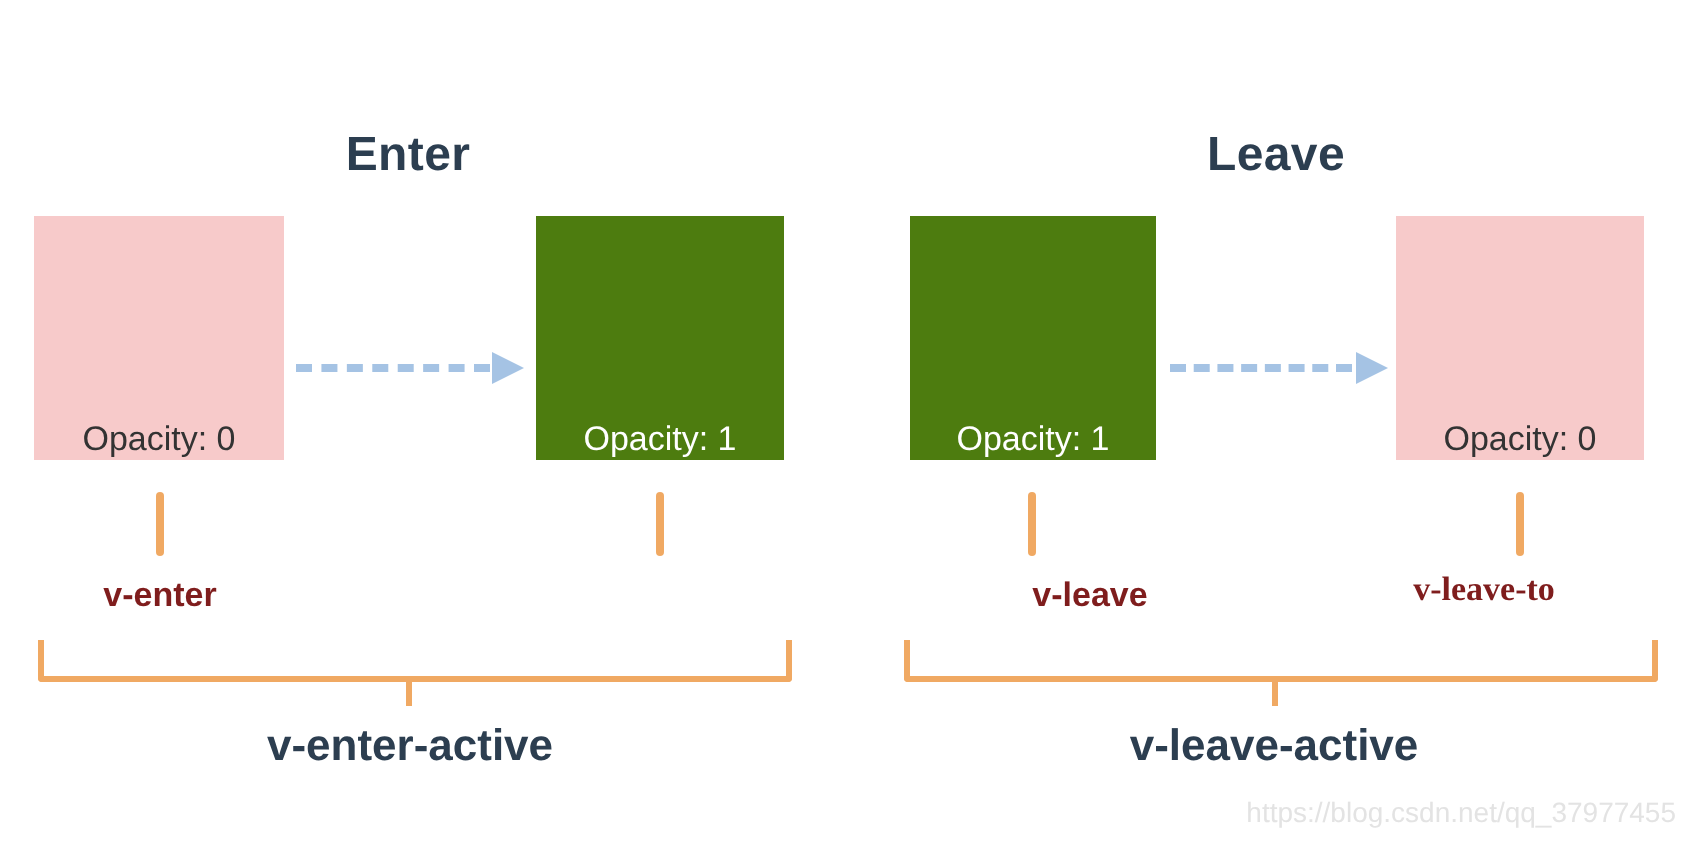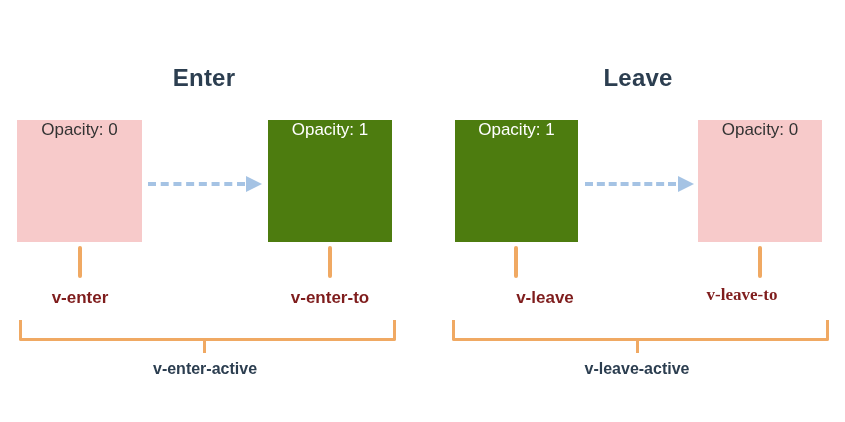--- a/index.html
+++ b/index.html
@@ -22,25 +22,25 @@
     color: #2c3e50;
     letter-spacing: 0.2px;
     white-space: nowrap;
   }
   .title-enter { left: 204px; }
   .title-leave { left: 638px; }
 
   
   .box {
     position: absolute;
-    top: 120px;
+    top: 108px;
     height: 122px;
     width: 125px;
     display: flex;
-    align-items: flex-start;
+    align-items: flex-end;
     justify-content: center;
     font-size: 17px;
     white-space: nowrap;
   }
   .box.faded { background: #f7caca; color: #333333; font-weight: 400; }
   .box.solid { background: #4d7c0f; color: #ffffff; font-weight: 500; }
   .box-enter-from { left: 17px; }
   .box-enter-to   { left: 268px; width: 124px; }
   .box-leave-from { left: 455px; width: 123px; }
   .box-leave-to   { left: 698px; width: 124px; }
@@ -114,21 +114,21 @@
     height: 12px;
     background: #f0a963;
   }
   .bstem-enter { left: 203px; }
   .bstem-leave { left: 636px; }
 
   .active-label {
     position: absolute;
     top: 360px;
     transform: translateX(-50%);
-    font-size: 16px;
+    font-size: 22px;
     font-weight: 700;
     color: #2c3e50;
     white-space: nowrap;
   }
   .active-enter { left: 205px; }
   .active-leave { left: 637px; text-align: right; }
 
   
   .watermark {
     position: absolute;
@@ -154,21 +154,20 @@
   <div class="arrow-head head-enter"></div>
 
   <div class="box solid box-enter-to">
     <span>Opacity: 1</span>
   </div>
 
   <div class="stem stem-enter-from"></div>
   <div class="stem stem-enter-to"></div>
 
   <div class="class-label label-enter-from">v-enter</div>
-  <div class="class-label label-enter-to">v-enter-to</div>
 
   <div class="bracket bracket-enter"></div>
   <div class="bracket-stem bstem-enter"></div>
   <div class="active-label active-enter">v-enter-active</div>
 
   <div class="section-title title-leave">Leave</div>
 
   <div class="box solid box-leave-from">
     <span>Opacity: 1</span>
   </div>
@@ -183,14 +182,15 @@
   <div class="stem stem-leave-from"></div>
   <div class="stem stem-leave-to"></div>
 
   <div class="class-label label-leave-from">v-leave</div>
   <div class="class-label label-leave-to">v-leave-to</div>
 
   <div class="bracket bracket-leave"></div>
   <div class="bracket-stem bstem-leave"></div>
   <div class="active-label active-leave">v-leave-active</div>
 
+  <div class="watermark">https://blog.csdn.net/qq_37977455</div>
 
 </div>
 
 </body></html>

